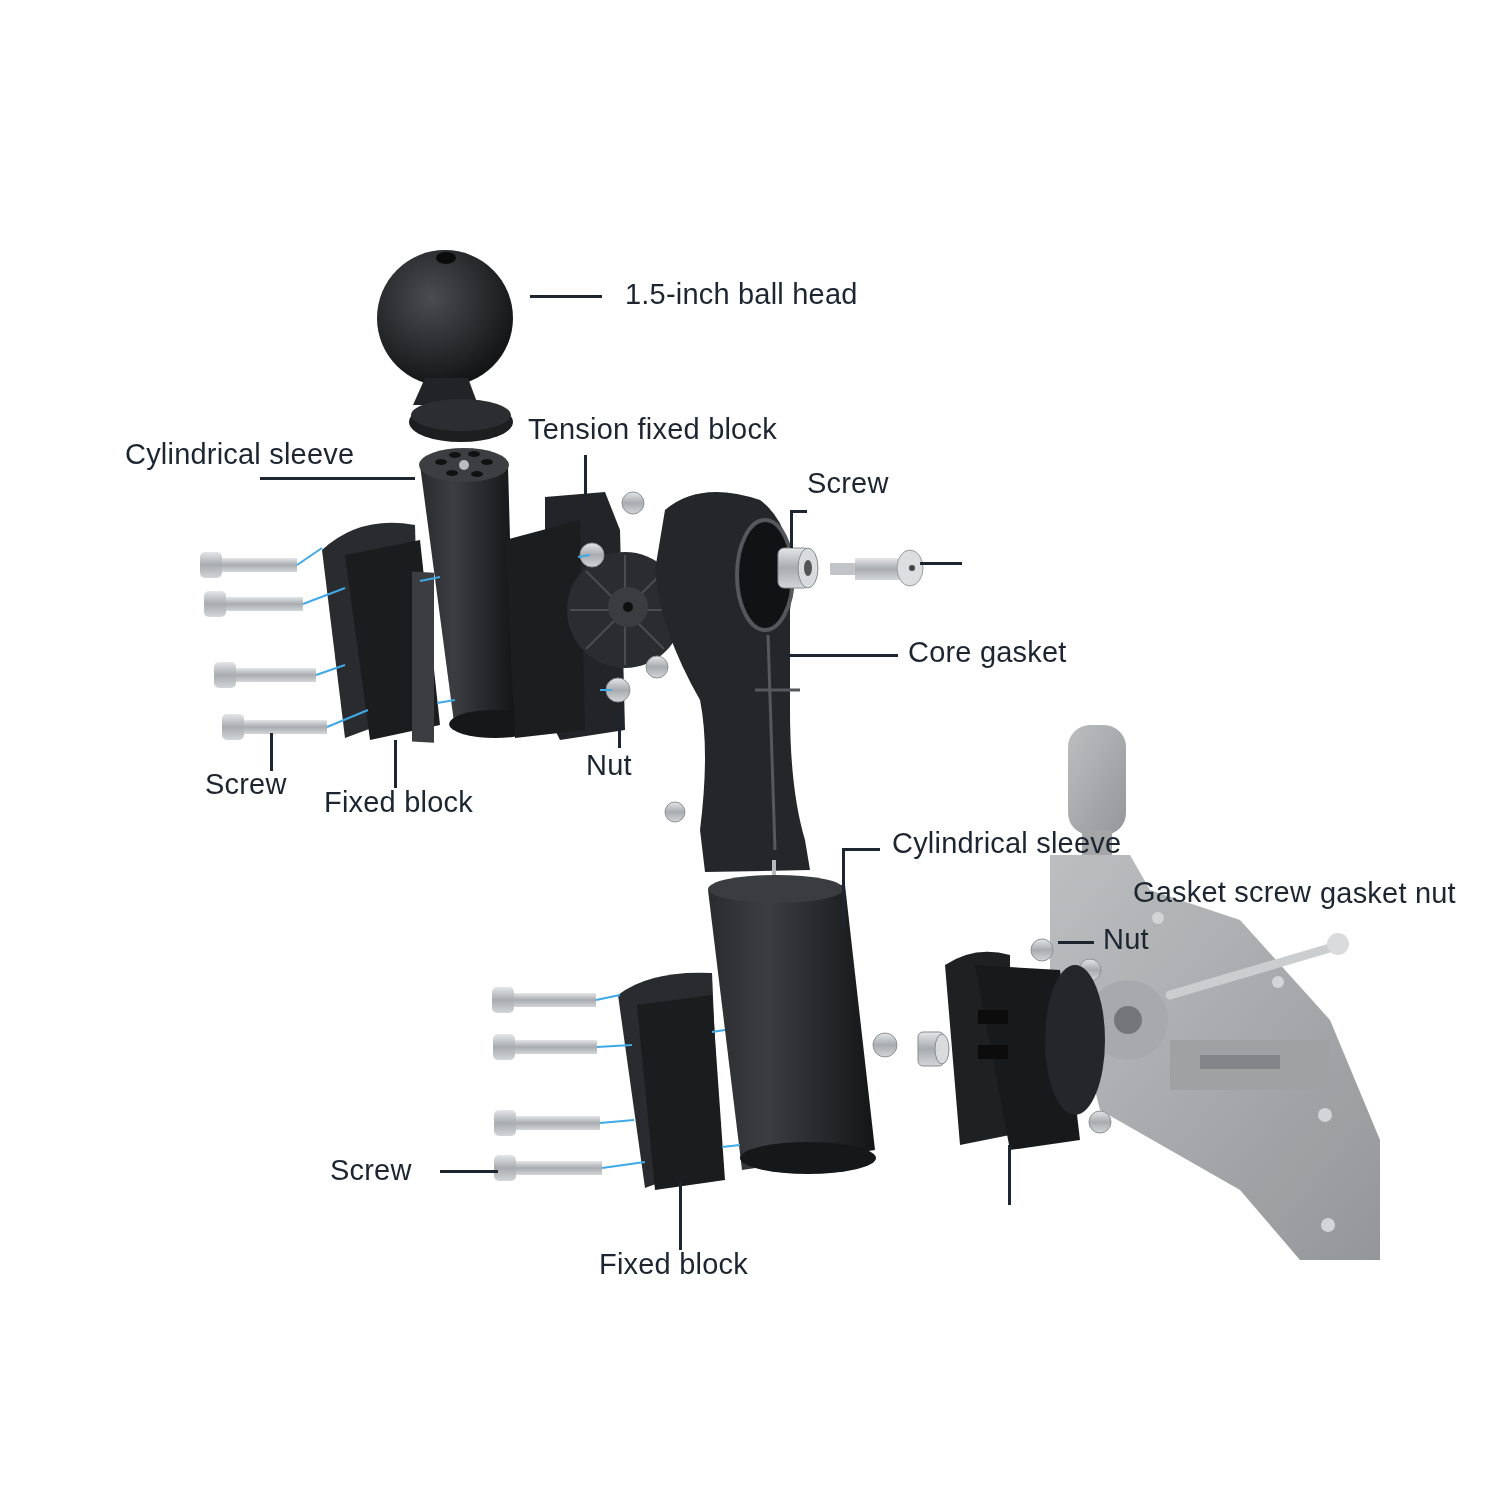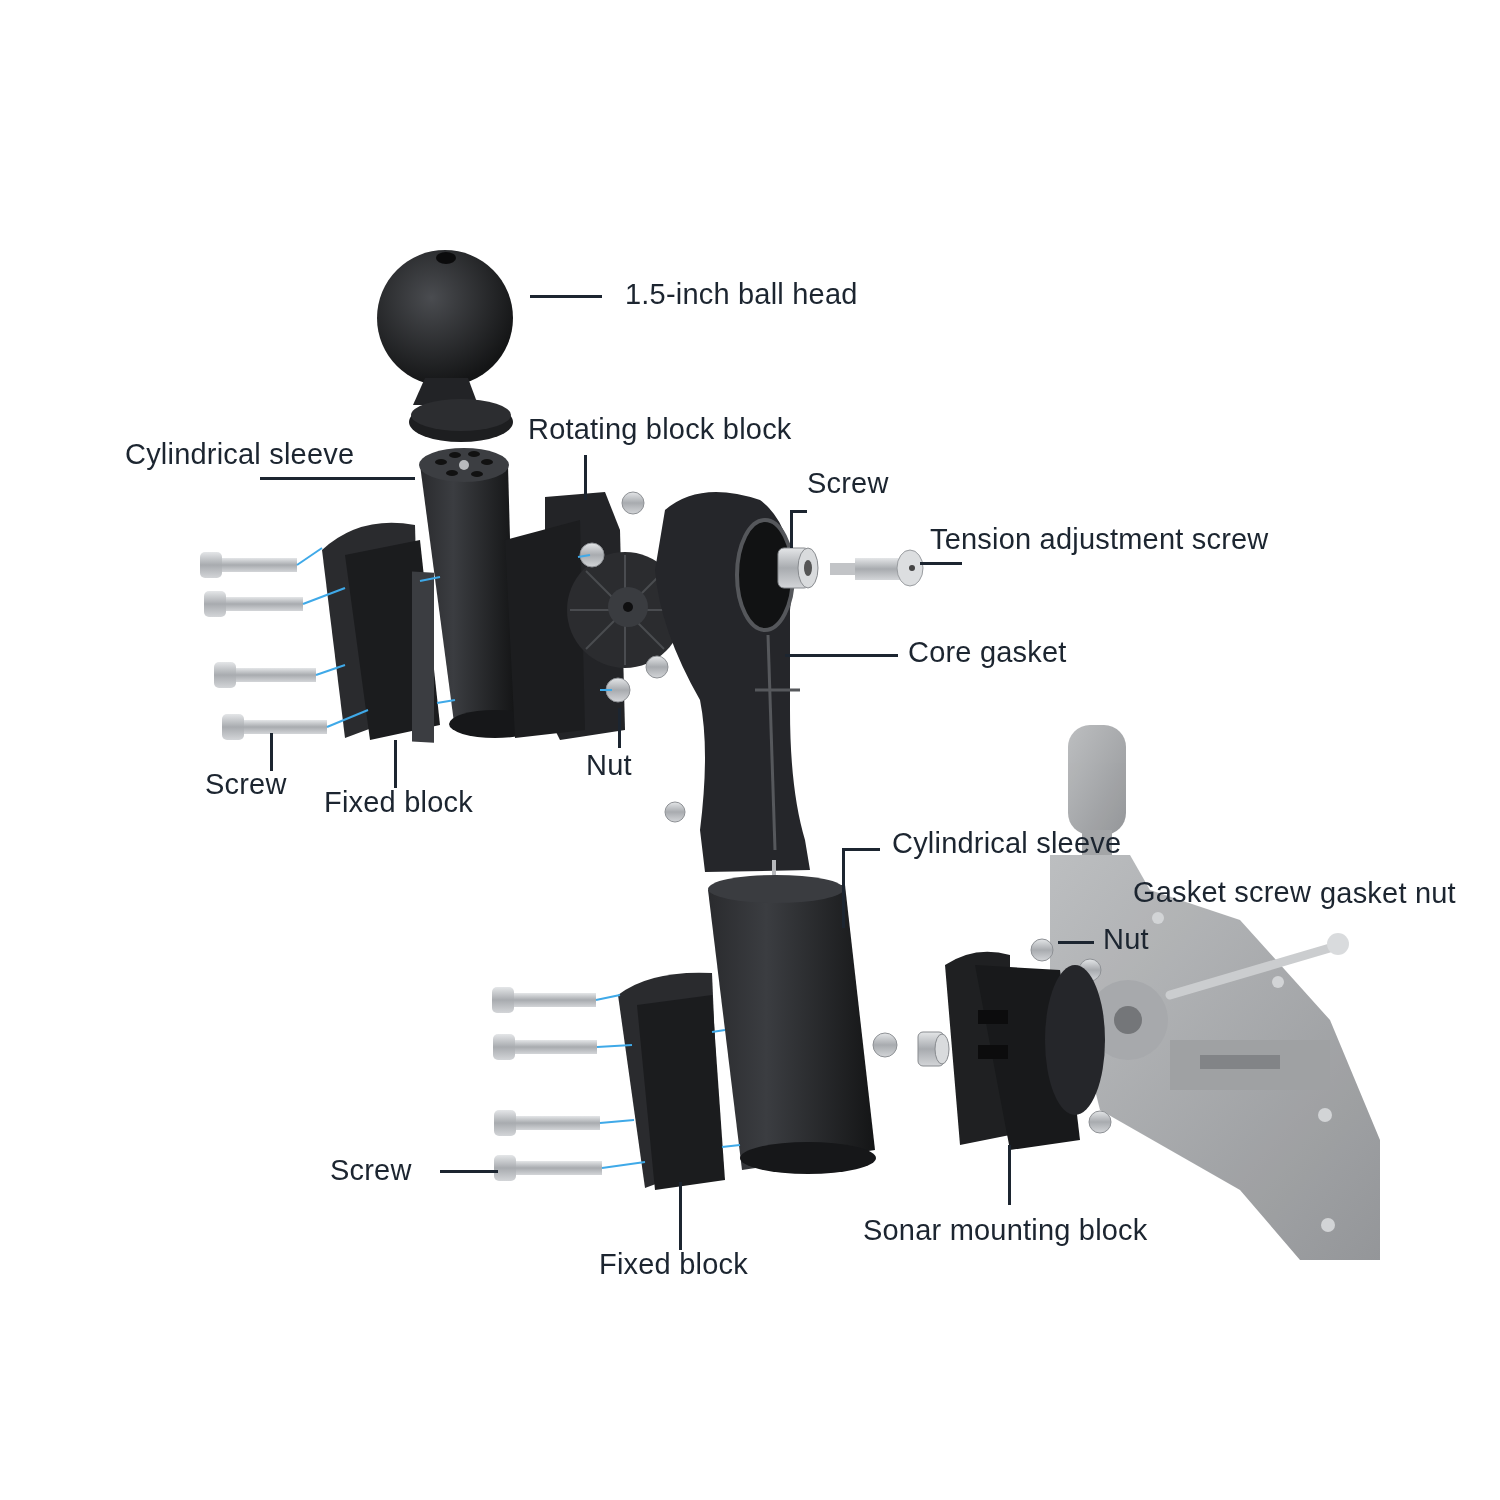--- a/index.html
+++ b/index.html
@@ -230,42 +230,40 @@
   <div class="leader" style="left:1058px;top:931px;width:36px;height:3px"></div>
 
   <div class="leader" style="left:440px;top:1160px;width:58px;height:3px"></div>
 
   <div class="leader" style="left:679px;top:1172px;width:3px;height:68px"></div>
 
   <div class="leader" style="left:1008px;top:1135px;width:3px;height:60px"></div>
 
   <div class="label" style="left:625px;top:268px">1.5-inch ball head</div>
 
-  <div class="label" style="left:528px;top:403px">Rotating block block</div>
+  <div class="label" style="left:528px;top:403px">Tension fixed block</div>
 
   <div class="label" style="left:125px;top:428px">Cylindrical sleeve</div>
 
   <div class="label" style="left:807px;top:457px">Screw</div>
 
-  <div class="label" style="left:930px;top:513px">Tension adjustment screw</div>
 
   <div class="label" style="left:908px;top:626px">Core gasket</div>
 
   <div class="label" style="left:205px;top:758px">Screw</div>
 
   <div class="label" style="left:324px;top:776px">Fixed block</div>
 
   <div class="label" style="left:586px;top:739px">Nut</div>
 
   <div class="label" style="left:892px;top:817px">Cylindrical sleeve</div>
 
   <div class="label" style="left:1133px;top:866px">Gasket screw</div>
 
   <div class="label" style="left:1320px;top:867px">gasket nut</div>
 
   <div class="label" style="left:1103px;top:913px">Nut</div>
 
   <div class="label" style="left:330px;top:1144px">Screw</div>
 
-  <div class="label" style="left:863px;top:1204px">Sonar mounting block</div>
 
   <div class="label" style="left:599px;top:1238px">Fixed block</div>
 </div>
 
 </body></html>

